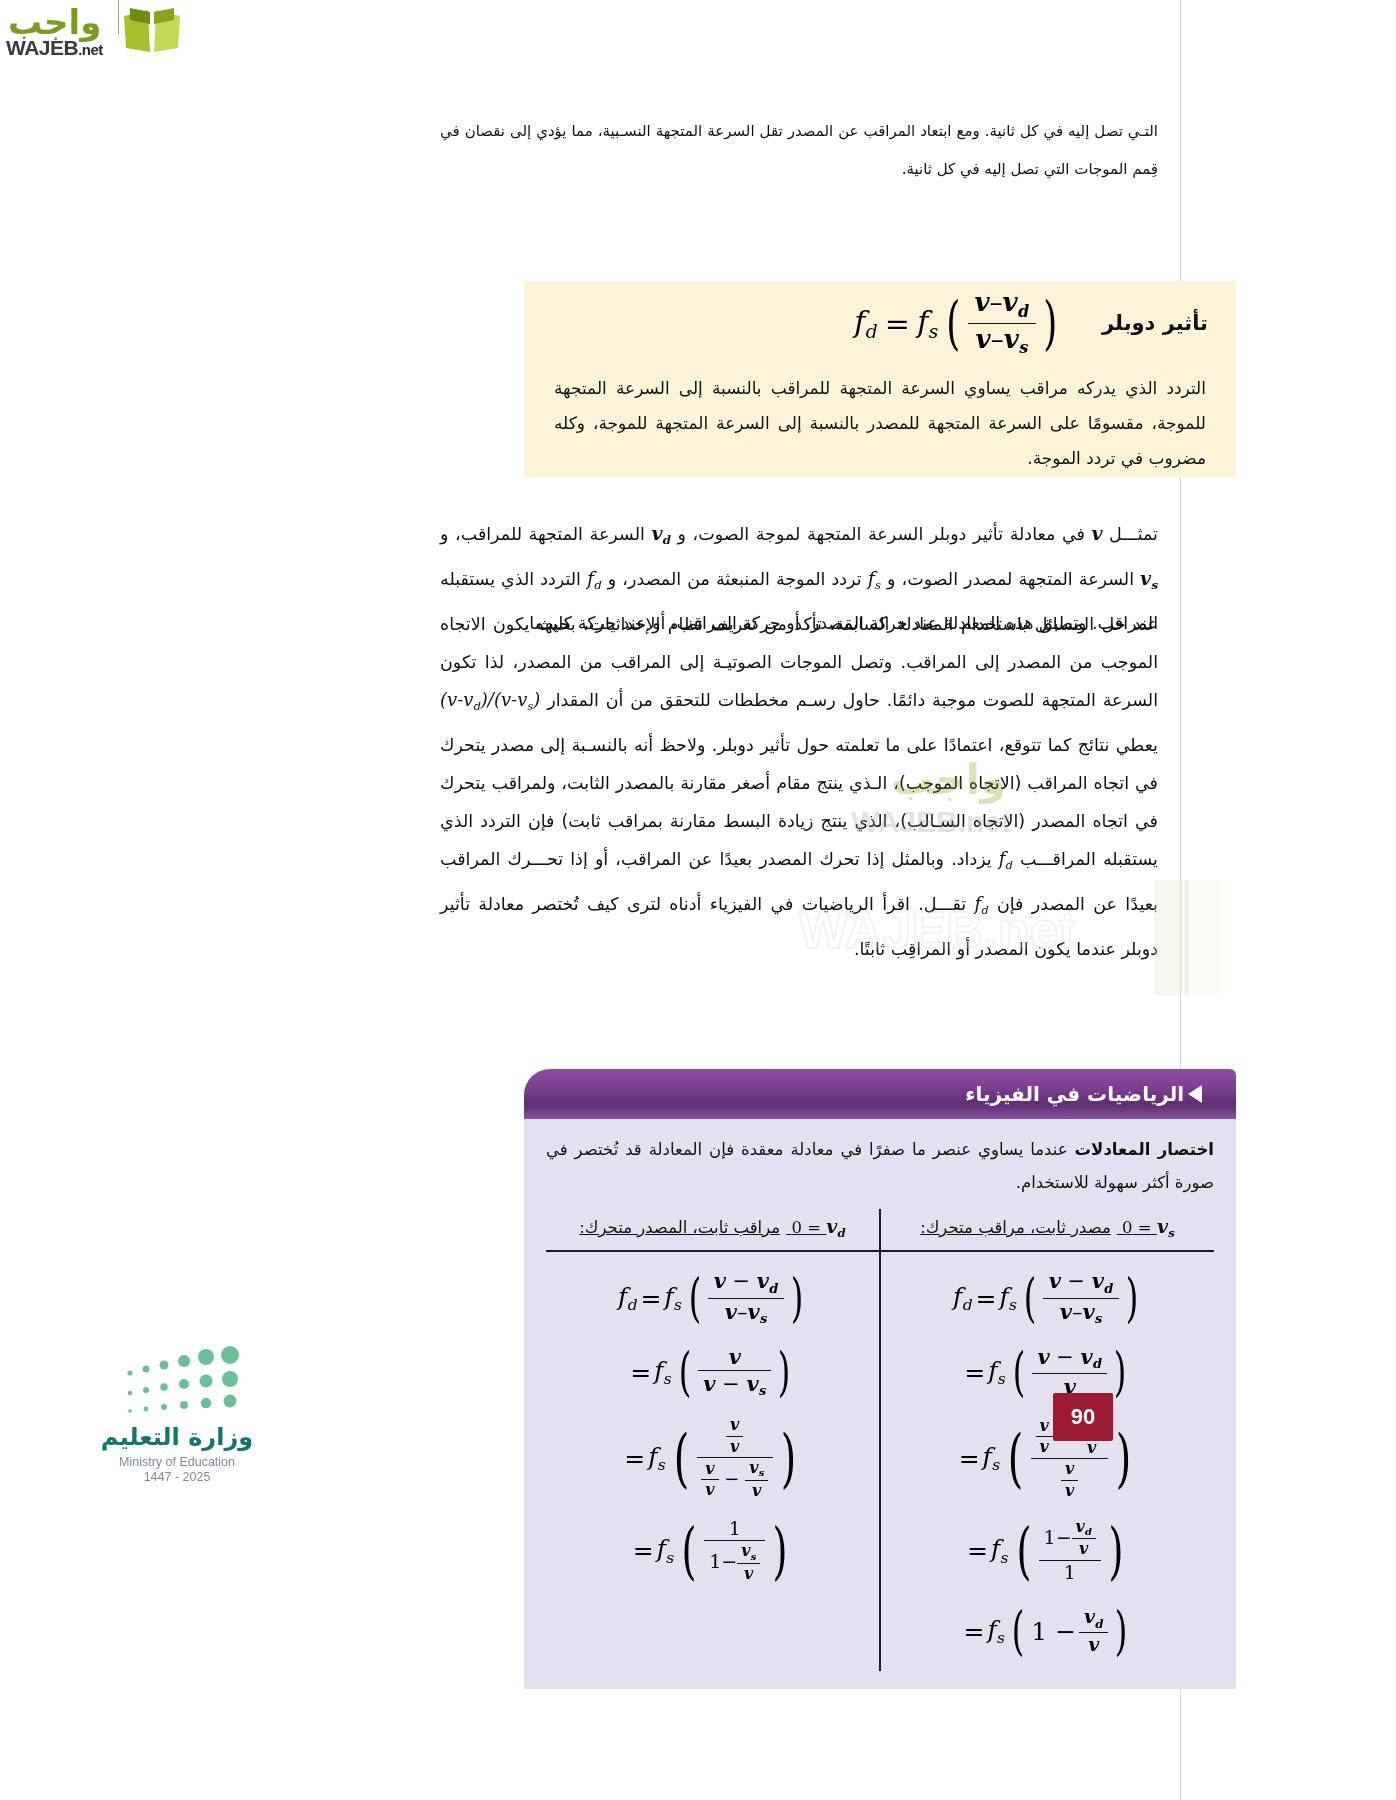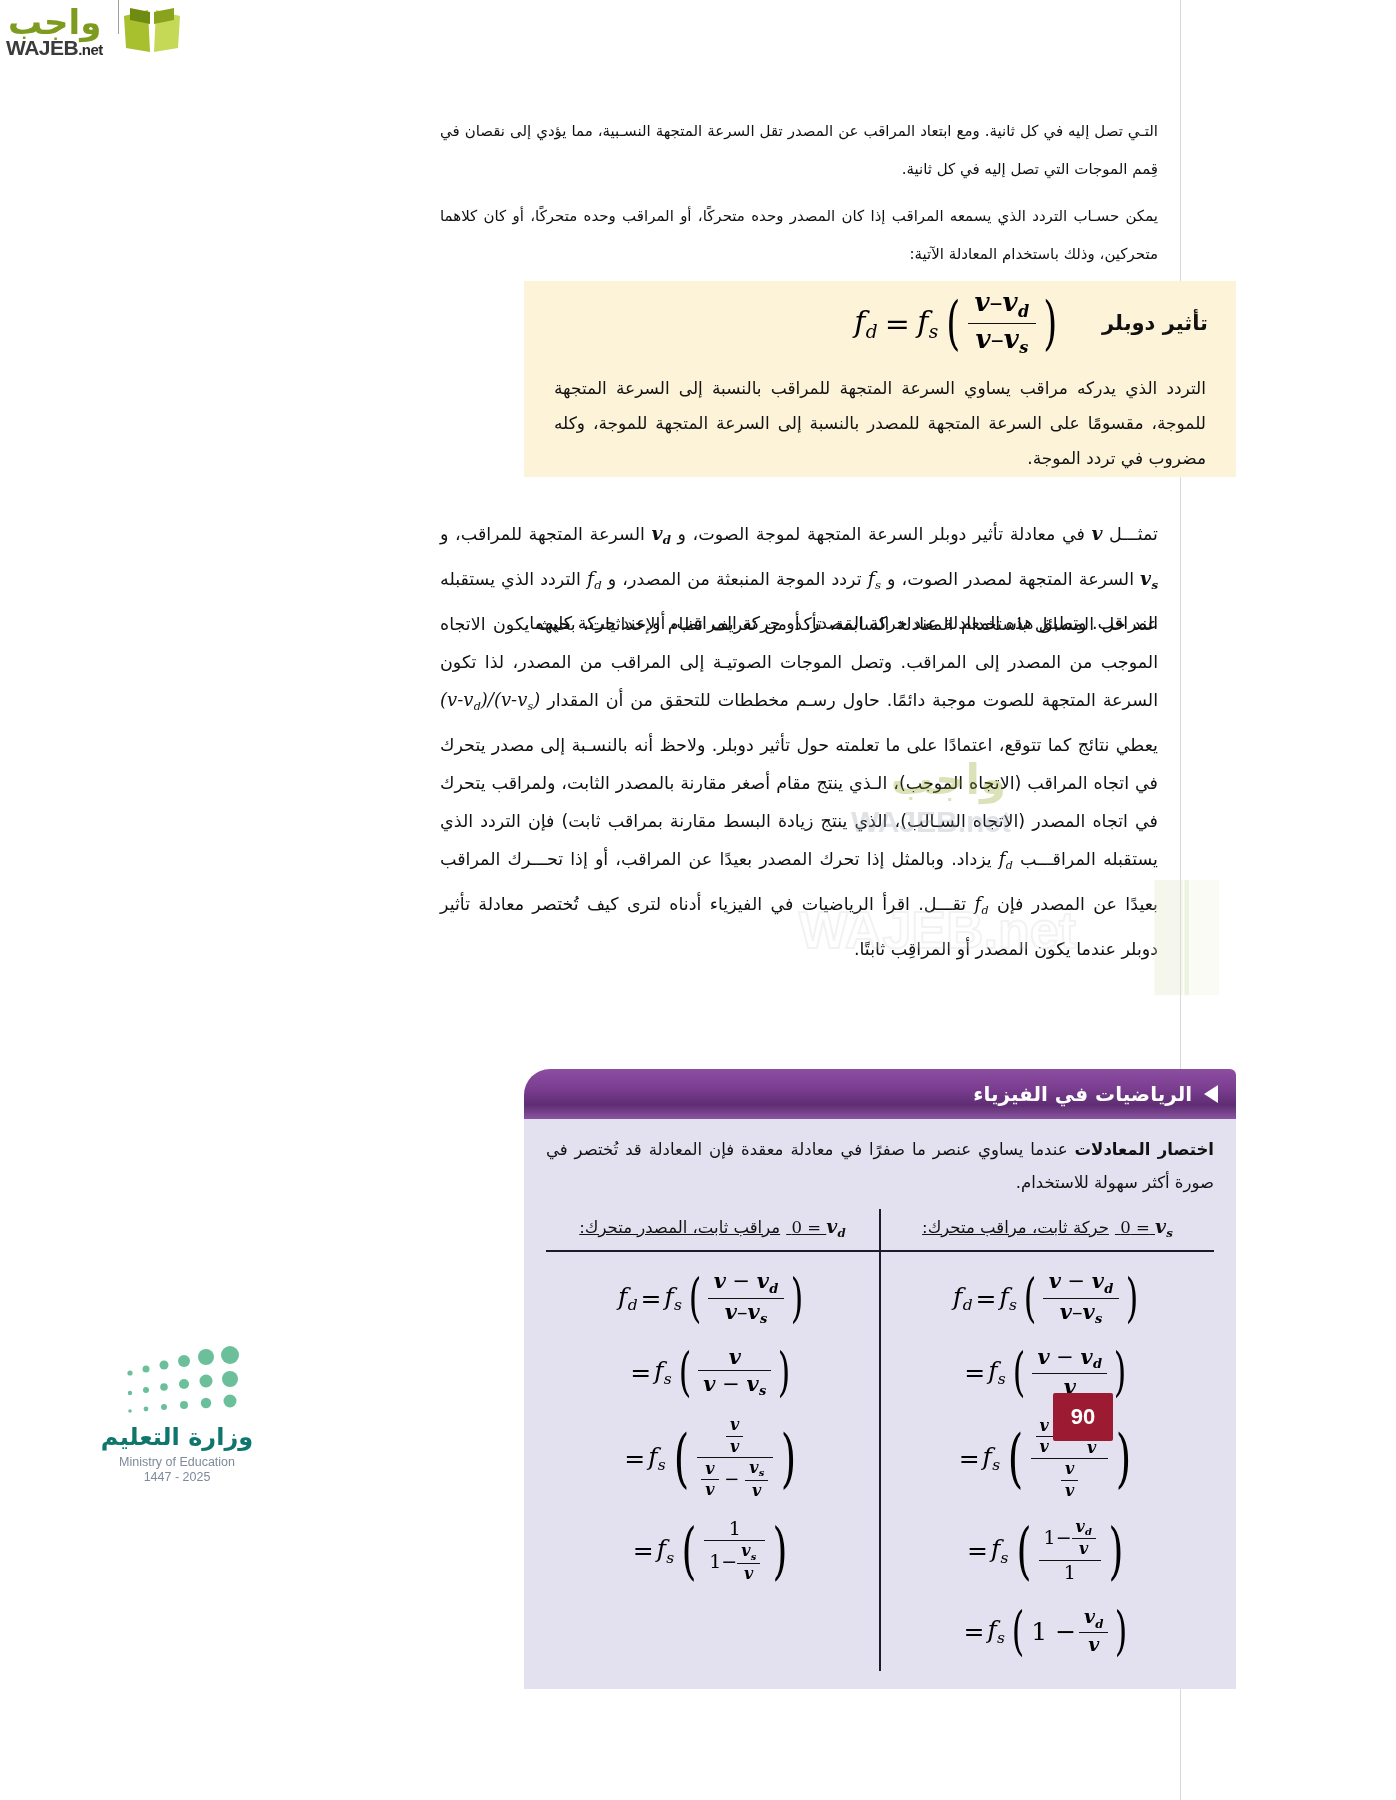--- a/index.html
+++ b/index.html
@@ -62,21 +62,21 @@
   .eqline{direction:ltr;display:flex;align-items:center;justify-content:center;gap:.12em;
           font-family:"DejaVu Serif",serif;}
 
   
   .feature{position:absolute;right:160px;top:1069px;width:712px;}
   .feat-head{
     position:relative;height:50px;
     background:linear-gradient(180deg,#8d4ea2 0%,#7a3d90 40%,#5e2d72 72%,#8a55a0 100%);
     border-radius:26px 6px 0 0;
     display:flex;align-items:center;justify-content:flex-start;
-    padding-right:18px;gap:12px;color:#fff;
+    padding-right:34px;gap:4px;color:#fff;
   }
   .feat-head .ttl{font-size:20px;font-weight:bold;font-family:"DejaVu Sans",sans-serif;}
   .tri{width:0;height:0;border-top:9px solid transparent;border-bottom:9px solid transparent;
        border-right:14px solid #ffffff;}
   .feat-body{background:#e3e1ef;padding:14px 22px 18px;}
   .feat-intro{font-size:16.5px;line-height:33px;color:#111;text-align:justify;text-align-last:right;}
   .feat-intro b{font-weight:bold;}
 
   .mtable{width:100%;border-collapse:collapse;margin-top:10px;}
   .mtable td{vertical-align:top;}
@@ -130,23 +130,20 @@
       <path d="M60 12 L36 6 L34 48 L58 44 Z" fill="#c6d957"></path>
       <path d="M54 4 L34 8 L34 20 L54 16 Z" fill="#8aa31e"></path>
       <path d="M30 8 L34 8 L34 48 L30 48 Z" fill="#ffffff"></path>
     </svg>
   </div>
 
   <div class="edge-rule"></div>
 
   <div class="col para" style="top:112px;">
     <span>التـي تصل إليه في كل ثانية. ومع ابتعاد المراقب عن المصدر تقل السرعة المتجهة النسـبية، مما يؤدي إلى نقصان في قِمم الموجات التي تصل إليه في كل ثانية.</span>
-  </div>
-  <div class="col para" style="top:197px;">
-    <span>يمكن حسـاب التردد الذي يسمعه المراقب إذا كان المصدر وحده متحركًا، أو المراقب وحده متحركًا، أو كان كلاهما متحركين، وذلك باستخدام المعادلة الآتية:</span>
   </div>
 
   <div class="eqbox">
     <div class="eqrow">
       <div class="eqlabel">تأثير دوبلر</div>
       <div class="eqline" style="font-size:30px;">
         <span class="m">f<sub class="s">d</sub></span>
         <span class="up" style="font-style:normal;margin:0 .12em;">=</span>
         <span class="m">f<sub class="s">s</sub></span>
         <span class="paren" style="font-size:58px;font-weight:300;">(</span>
@@ -200,21 +197,21 @@
       <div class="feat-intro">
         <b>اختصار المعادلات</b><span> عندما يساوي عنصر ما صفرًا في معادلة معقدة فإن المعادلة قد تُختصر في صورة أكثر سهولة للاستخدام.</span>
       </div>
 
       <table class="mtable">
         <tbody>
             <tr>
           <td class="hdr" style="width:50%;">
             <span class="mb" style="font-size:19px;">v<sub class="s">s</sub></span>
             <span class="up" style="font-family:'DejaVu Serif',serif;"> = 0</span>
-            <span style="margin-right:6px;">حركة ثابت، مراقب متحرك:</span>
+            <span style="margin-right:6px;">مصدر ثابت، مراقب متحرك:</span>
           </td>
           <td class="hdr vsep" style="width:50%;">
             <span class="mb" style="font-size:19px;">v<sub class="s">d</sub></span>
             <span class="up" style="font-family:'DejaVu Serif',serif;"> = 0</span>
             <span style="margin-right:6px;">مراقب ثابت، المصدر متحرك:</span>
           </td>
         </tr>
         <tr>
 
           <td class="cell">

